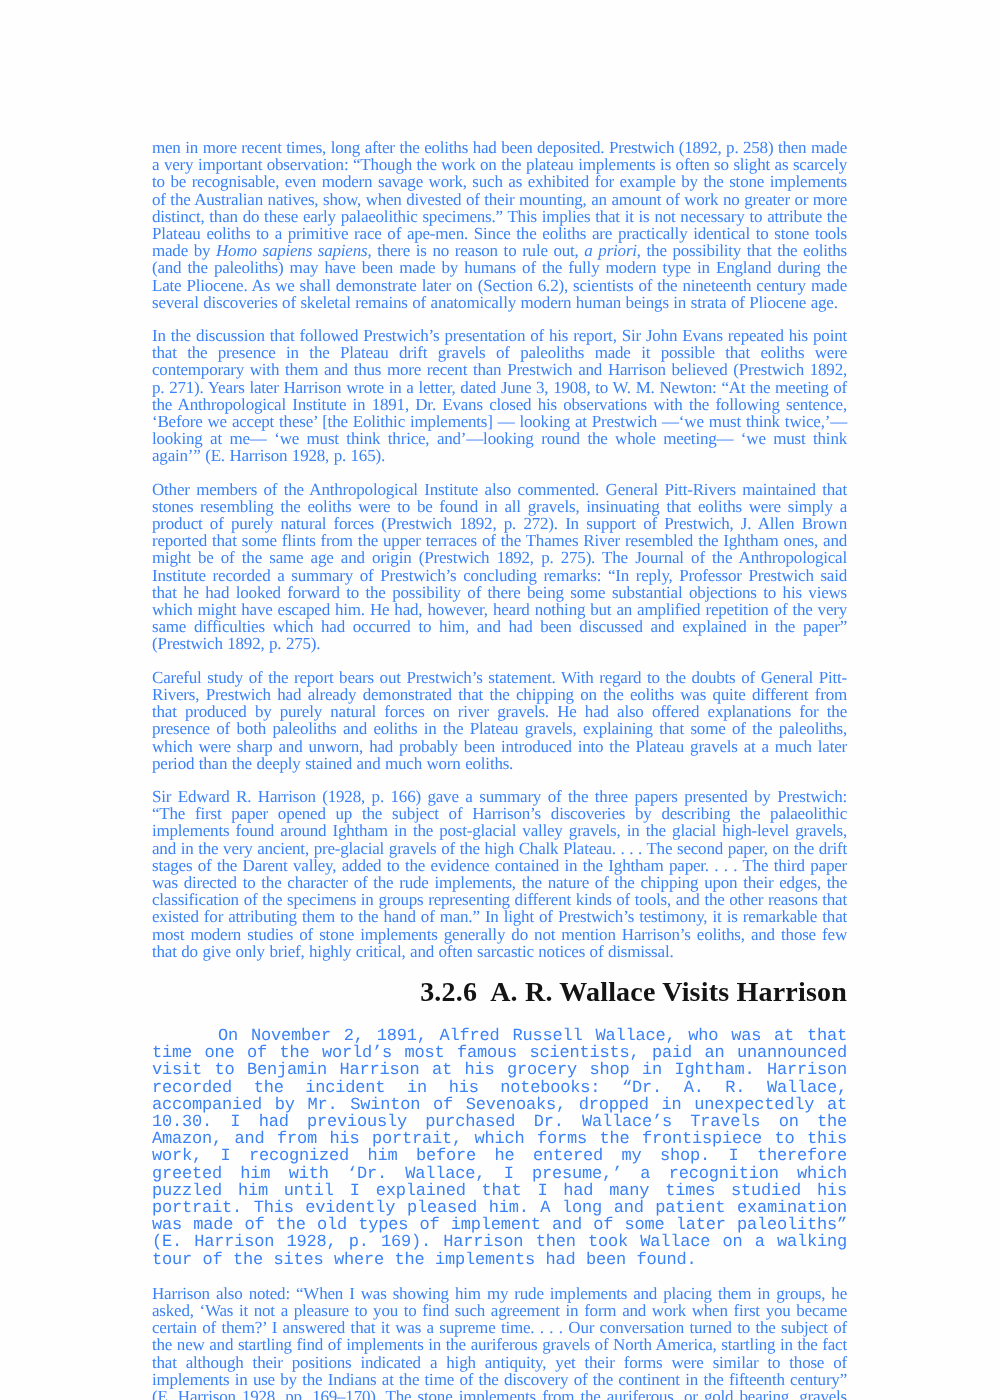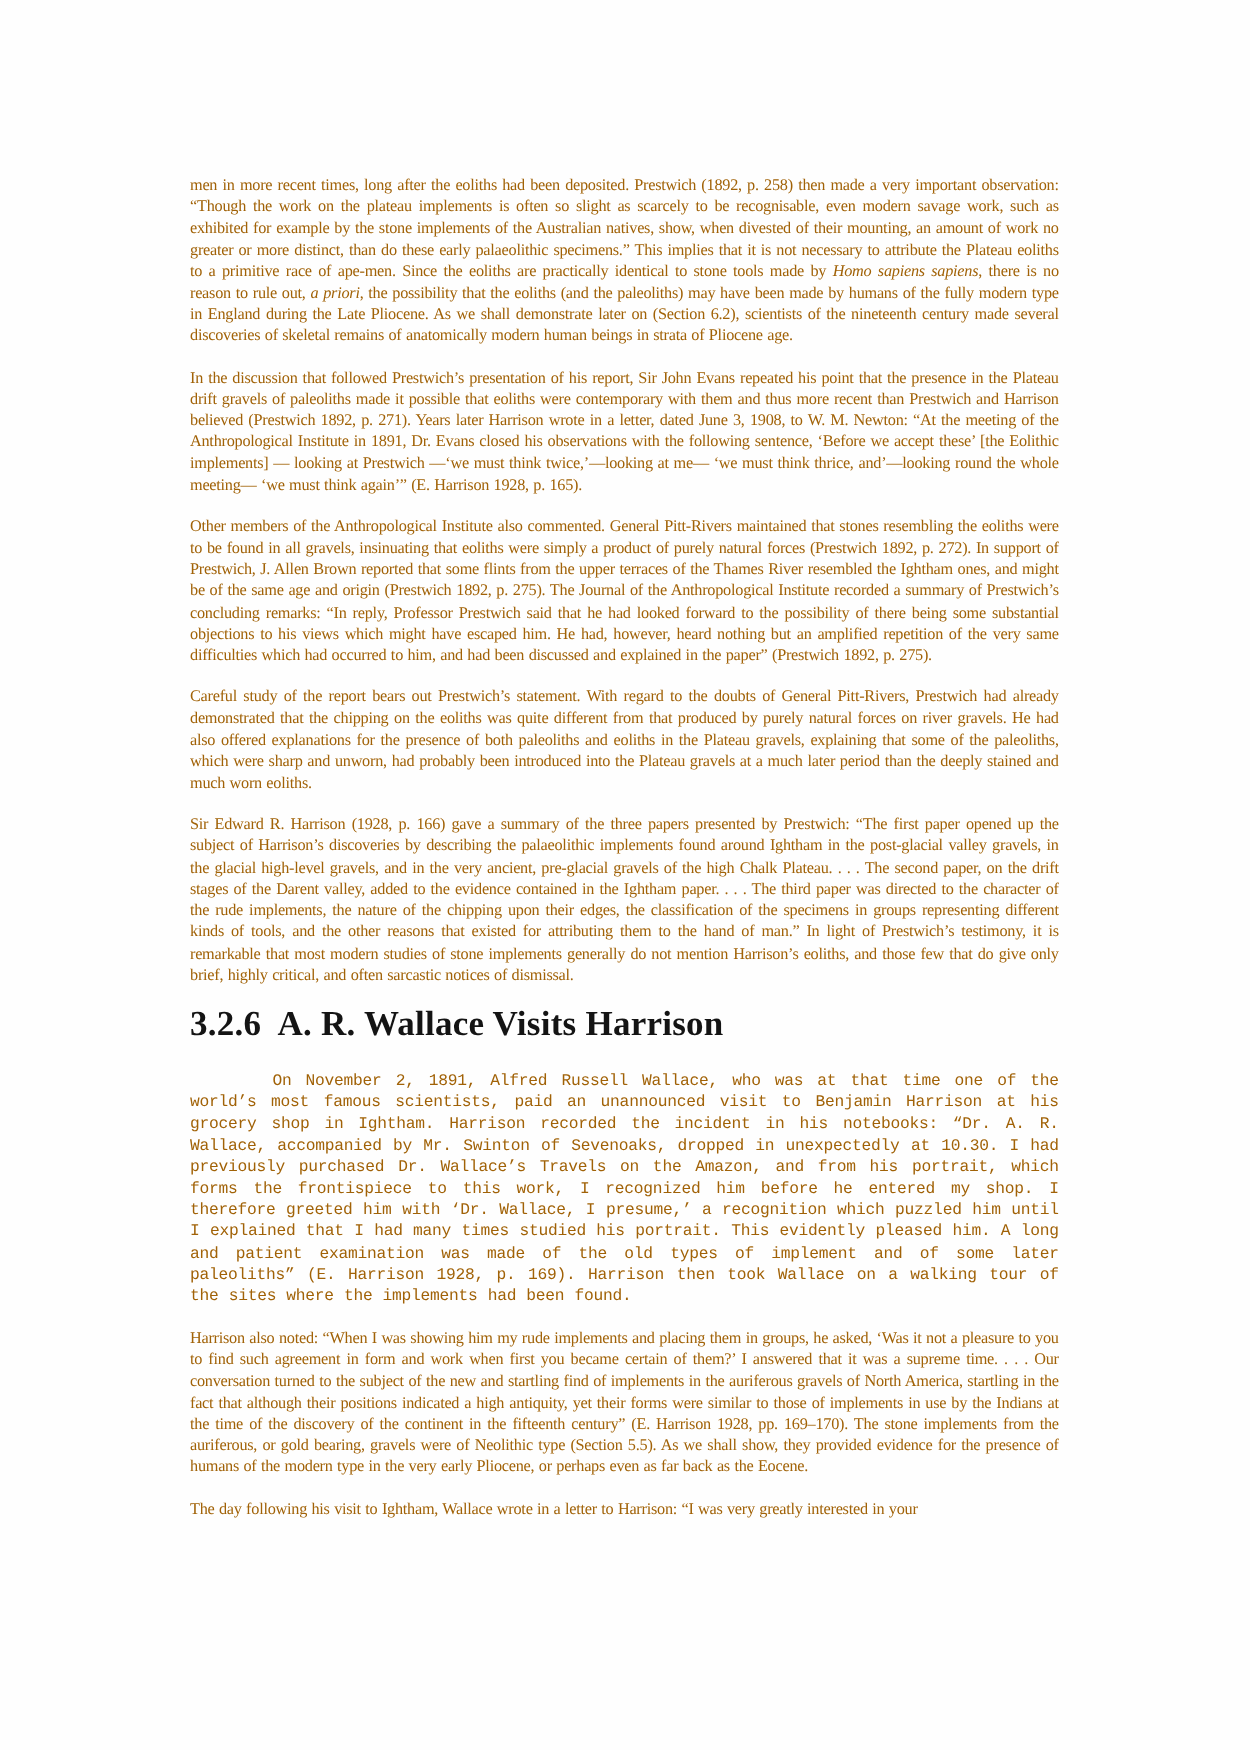--- a/index.html
+++ b/index.html
@@ -18,36 +18,36 @@
     background: #fefefe;
     overflow: hidden;
   }
   .content {
     position: absolute;
     left: 152px;
     top: 139px;
     width: 695px;
   }
   p.body-para {
-    font-size: 13px;
+    font-size: 17px;
     line-height: 17.2px;
     letter-spacing: -0.2px;
     word-spacing: 0.5px;
     text-align: justify;
-    color: #a16207;
+    color: #3b82f6;
     margin: 0 0 16px 0;
     text-rendering: geometricPrecision;
   }
   p.body-para .italic { font-style: italic; }
   p.indent-first { text-indent: 66px; font-family: Liberation Mono, monospace; }
   h2.section-heading {
     font-size: 28px;
     font-weight: bold;
     color: #141414;
-    text-align: left;
+    text-align: right;
     letter-spacing: 0.2px;
     margin: 3px 0 20px 0;
     font-family: "Liberation Serif", serif;
   }
   h2.section-heading .heading-number { margin-right: 13px; }
 </style>
 </head>
 <body>
 
 <div class="page">

